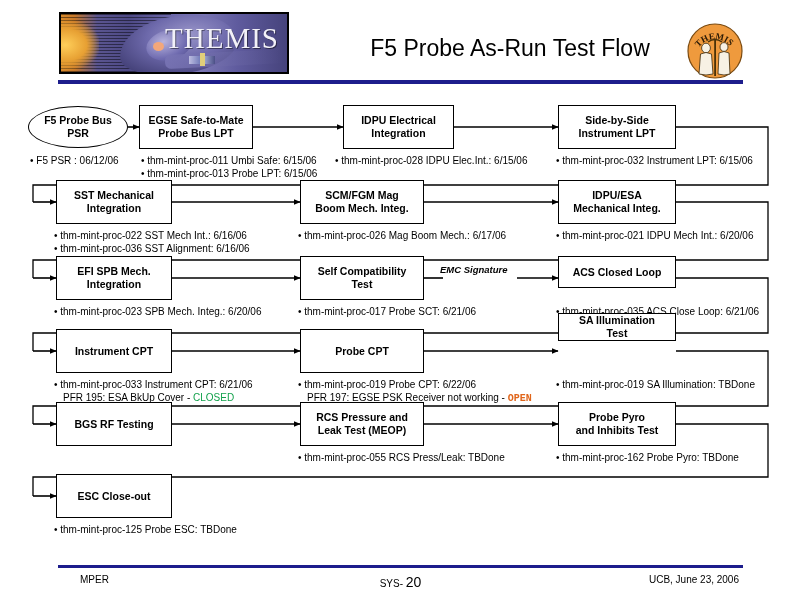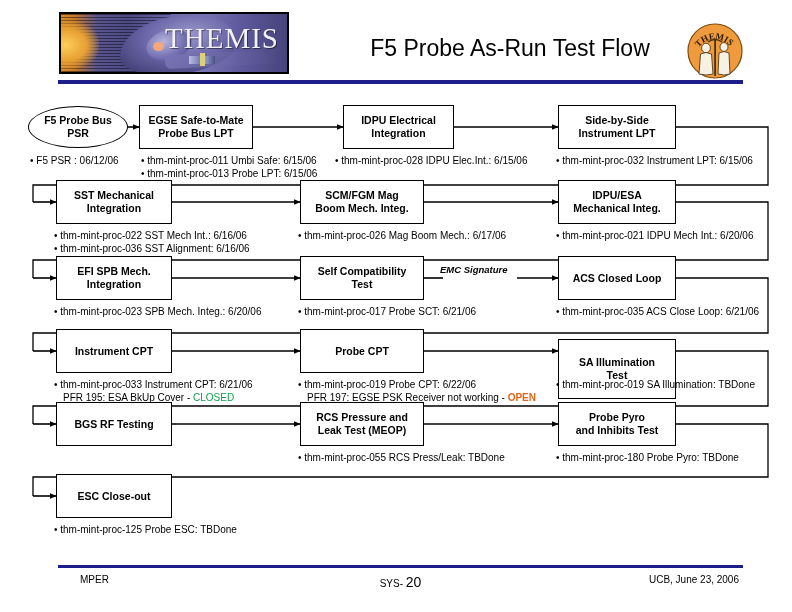--- a/index.html
+++ b/index.html
@@ -113,21 +113,21 @@
   .notes {
     position: absolute;
     font-size: 10px; line-height: 1.32;
     white-space: nowrap;
     color: #000;
   }
   .notes .indent { padding-left: 9px; display: block; }
   .sig { font-style: italic; font-weight: bold; font-size: 9.5px;
          position: absolute; white-space: nowrap; }
   .st-closed { color: #12a14b; font-weight: normal; }
-  .st-open   { color: #e0651a; font-weight: bold; }
+  .st-open   { color: #e0651a; font-weight: bold; font-family: Liberation Mono, monospace; }
 
   
   #footer-rule {
     position: absolute; left: 58px; top: 565px; width: 685px; height: 3px;
     background: #1d1d8c;
   }
   #footer { position: absolute; left: 58px; top: 572px; width: 685px; height: 22px; }
   #footer .f-left  { position: absolute; left: 6px;  top: 2px; font-size: 10px; padding-left: 16px; }
   #footer .f-mid   { position: absolute; left: 50%; top: 2px; transform: translateX(-50%);
                      font-size: 10px; white-space: nowrap; }
@@ -278,21 +278,21 @@
 
   <div class="node" style="left:300px; top:164px; width:124px; height:44px;">
     <span>Self Compatibility<br>Test</span>
   </div>
   <div class="notes" style="left:298px; top:213px;">
     <div>• thm-mint-proc-017 Probe SCT: 6/21/06</div>
   </div>
 
   <div class="sig" style="left:440px; top:172px;">EMC Signature</div>
 
-  <div class="node" style="left:558px; top:164px; width:118px; height:44px;text-align:right;">
+  <div class="node" style="left:558px; top:164px; width:118px; height:32px;text-align:right;">
     <span>ACS Closed Loop</span>
   </div>
   <div class="notes" style="left:556px; top:213px;">
     <div>• thm-mint-proc-035 ACS Close Loop: 6/21/06</div>
   </div>
 
   <div class="node" style="left:56px; top:237px; width:116px; height:44px;">
     <span>Instrument CPT</span>
   </div>
   <div class="notes" style="left:54px; top:286px;">
@@ -307,21 +307,21 @@
     <span>Probe CPT</span>
   </div>
   <div class="notes" style="left:298px; top:286px;">
     <div>• thm-mint-proc-019 Probe CPT: 6/22/06</div>
     <div class="indent">
       <span>PFR 197: EGSE PSK Receiver not working -</span>
       <span class="st-open">OPEN</span>
     </div>
   </div>
 
-  <div class="node" style="left:558px; top:247px; width:118px; height:60px;">
+  <div class="node" style="left:558px; top:221px; width:118px; height:28px;">
     <span>SA Illumination<br>Test</span>
   </div>
   <div class="notes" style="left:556px; top:286px;">
     <div>• thm-mint-proc-019 SA Illumination: TBDone</div>
   </div>
 
   <div class="node" style="left:56px; top:310px; width:116px; height:44px;">
     <span>BGS RF Testing</span>
   </div>
 
@@ -329,21 +329,21 @@
     <span>RCS Pressure and<br>Leak Test (MEOP)</span>
   </div>
   <div class="notes" style="left:298px; top:359px;">
     <div>• thm-mint-proc-055 RCS Press/Leak: TBDone</div>
   </div>
 
   <div class="node" style="left:558px; top:310px; width:118px; height:44px;">
     <span>Probe Pyro<br>and Inhibits Test</span>
   </div>
   <div class="notes" style="left:556px; top:359px;">
-    <div>• thm-mint-proc-180 Probe Pyro: TBDone</div>
+    <div>• thm-mint-proc-162 Probe Pyro: TBDone</div>
   </div>
 
   <div class="node" style="left:56px; top:382px; width:116px; height:44px;">
     <span>ESC Close-out</span>
   </div>
   <div class="notes" style="left:54px; top:431px;">
     <div>• thm-mint-proc-125 Probe ESC: TBDone</div>
   </div>
 
 </div>

